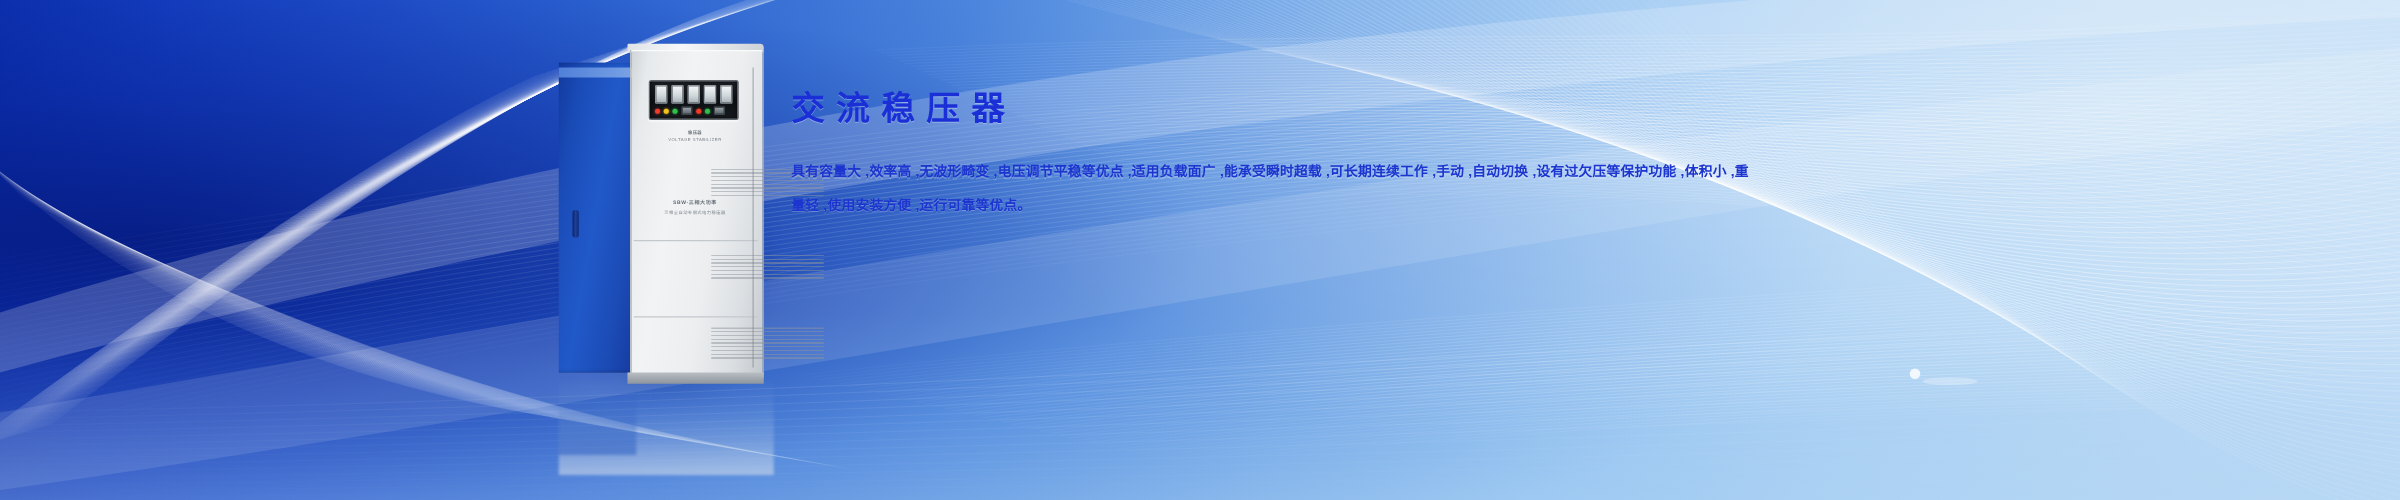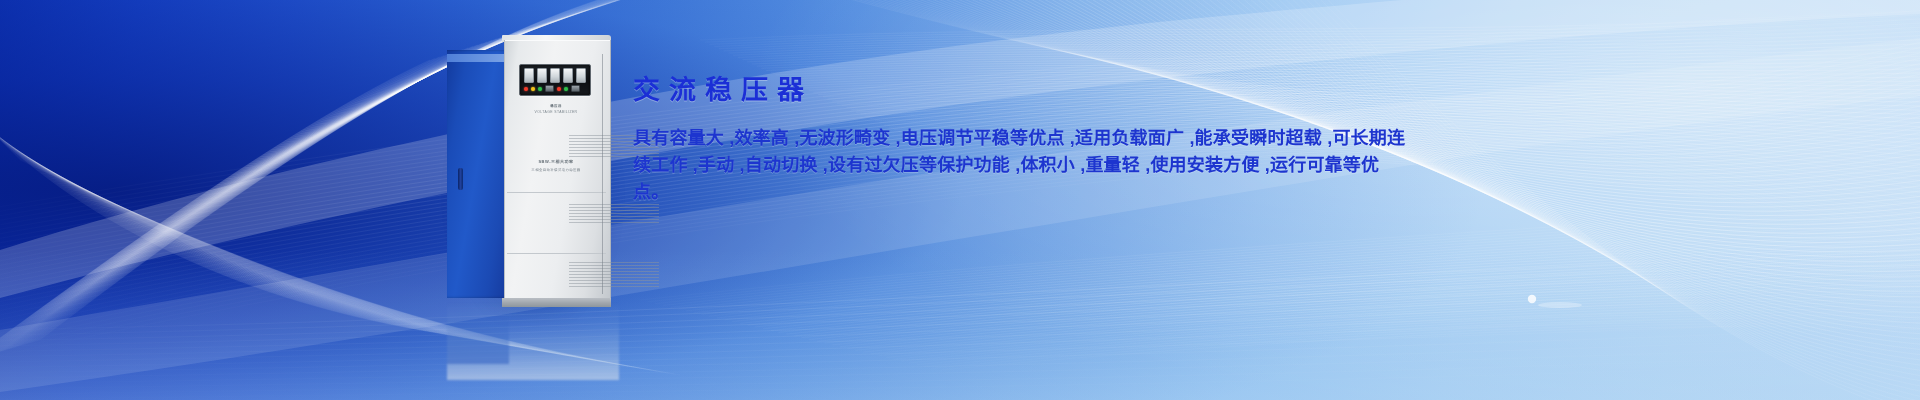--- a/index.html
+++ b/index.html
@@ -168,33 +168,33 @@
   .reflect-side{
     position:absolute; left:0; top:16px; width:62px; height:62px;
     background:linear-gradient(to bottom, rgba(40,90,190,.50), rgba(60,120,210,0) 85%);
   }
 
   
   #copy{
     position:absolute; left:633px; top:76px; width:790px;
   }
   .title{
-    font-family:Liberation Sans, sans-serif;
+    font-family:Liberation Mono, monospace;
     font-size:27px;
     font-weight:bold;
     color:#1b2fd6;
     letter-spacing:9px;
     line-height:1.1;
     margin:0 0 19px 0;
     text-shadow:0 1px 0 rgba(255,255,255,.30);
     white-space:nowrap;
   }
   .desc{
     font-family:"Liberation Sans","DejaVu Sans",sans-serif;
-    font-size:18px;
+    font-size:11px;
     font-weight:bold;
     color:#1d35cf;
     line-height:27px;
     margin:0;
     letter-spacing:.2px;
     width:775px;
     text-shadow:0 1px 0 rgba(255,255,255,.22);
   }
 </style>
 </head>

